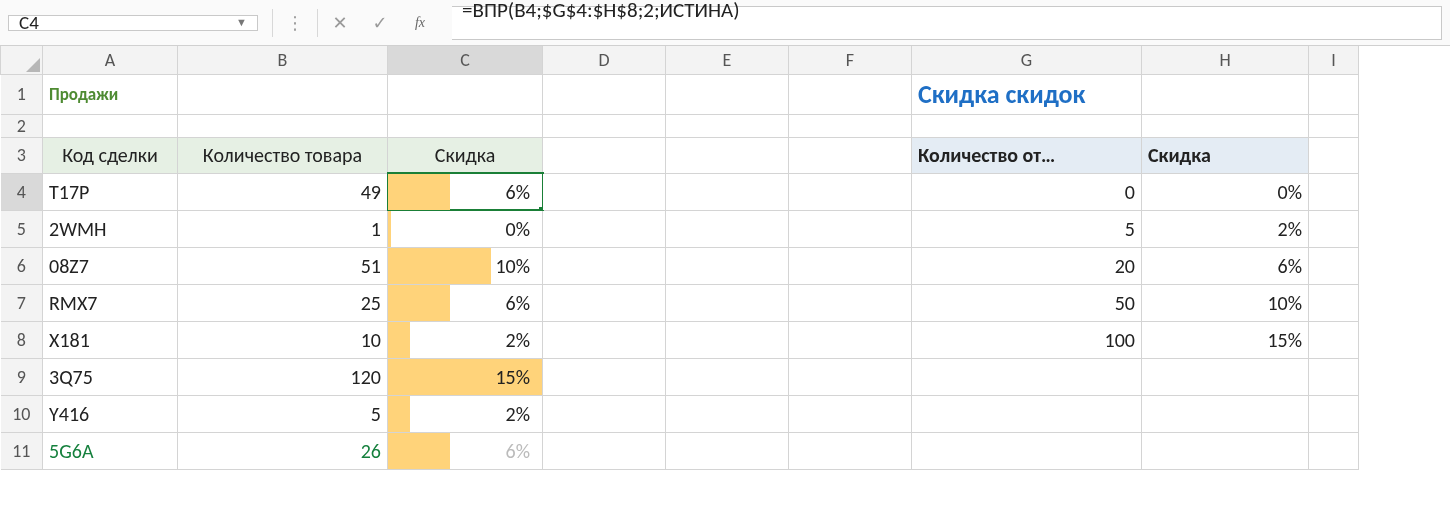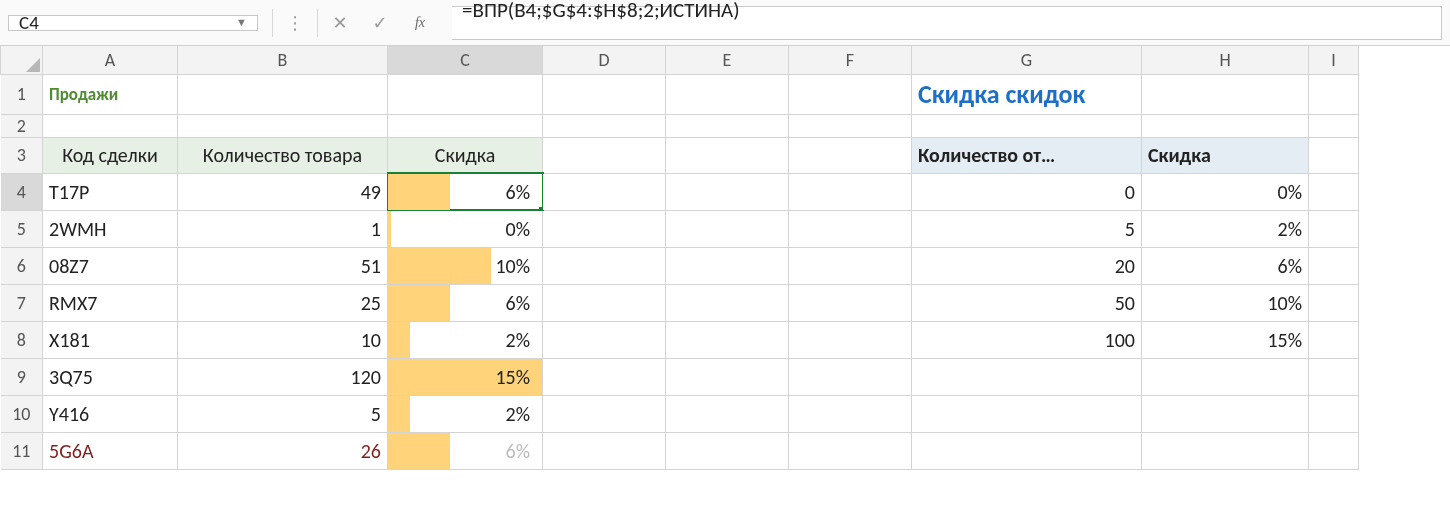--- a/index.html
+++ b/index.html
@@ -177,21 +177,21 @@
     outline-offset: -1px;
   }
   .sel::after {
     content: "";
     position: absolute;
     right: -3px; bottom: -3px;
     width: 6px; height: 6px;
     background: #1a7f37;
   }
 
-  .cutoff td, .cutoff th { height: 22px; color: #7f1d1d; }
+  .cutoff td, .cutoff th { height: 22px; color: #15803d; }
   .cutoff .discount-cell { color: #bbb; }
 </style>
 </head>
 <body>
 
 <div class="formula-bar">
   <div class="name-box">
     <span>C4</span>
     <span class="dd">▼</span>
   </div>

